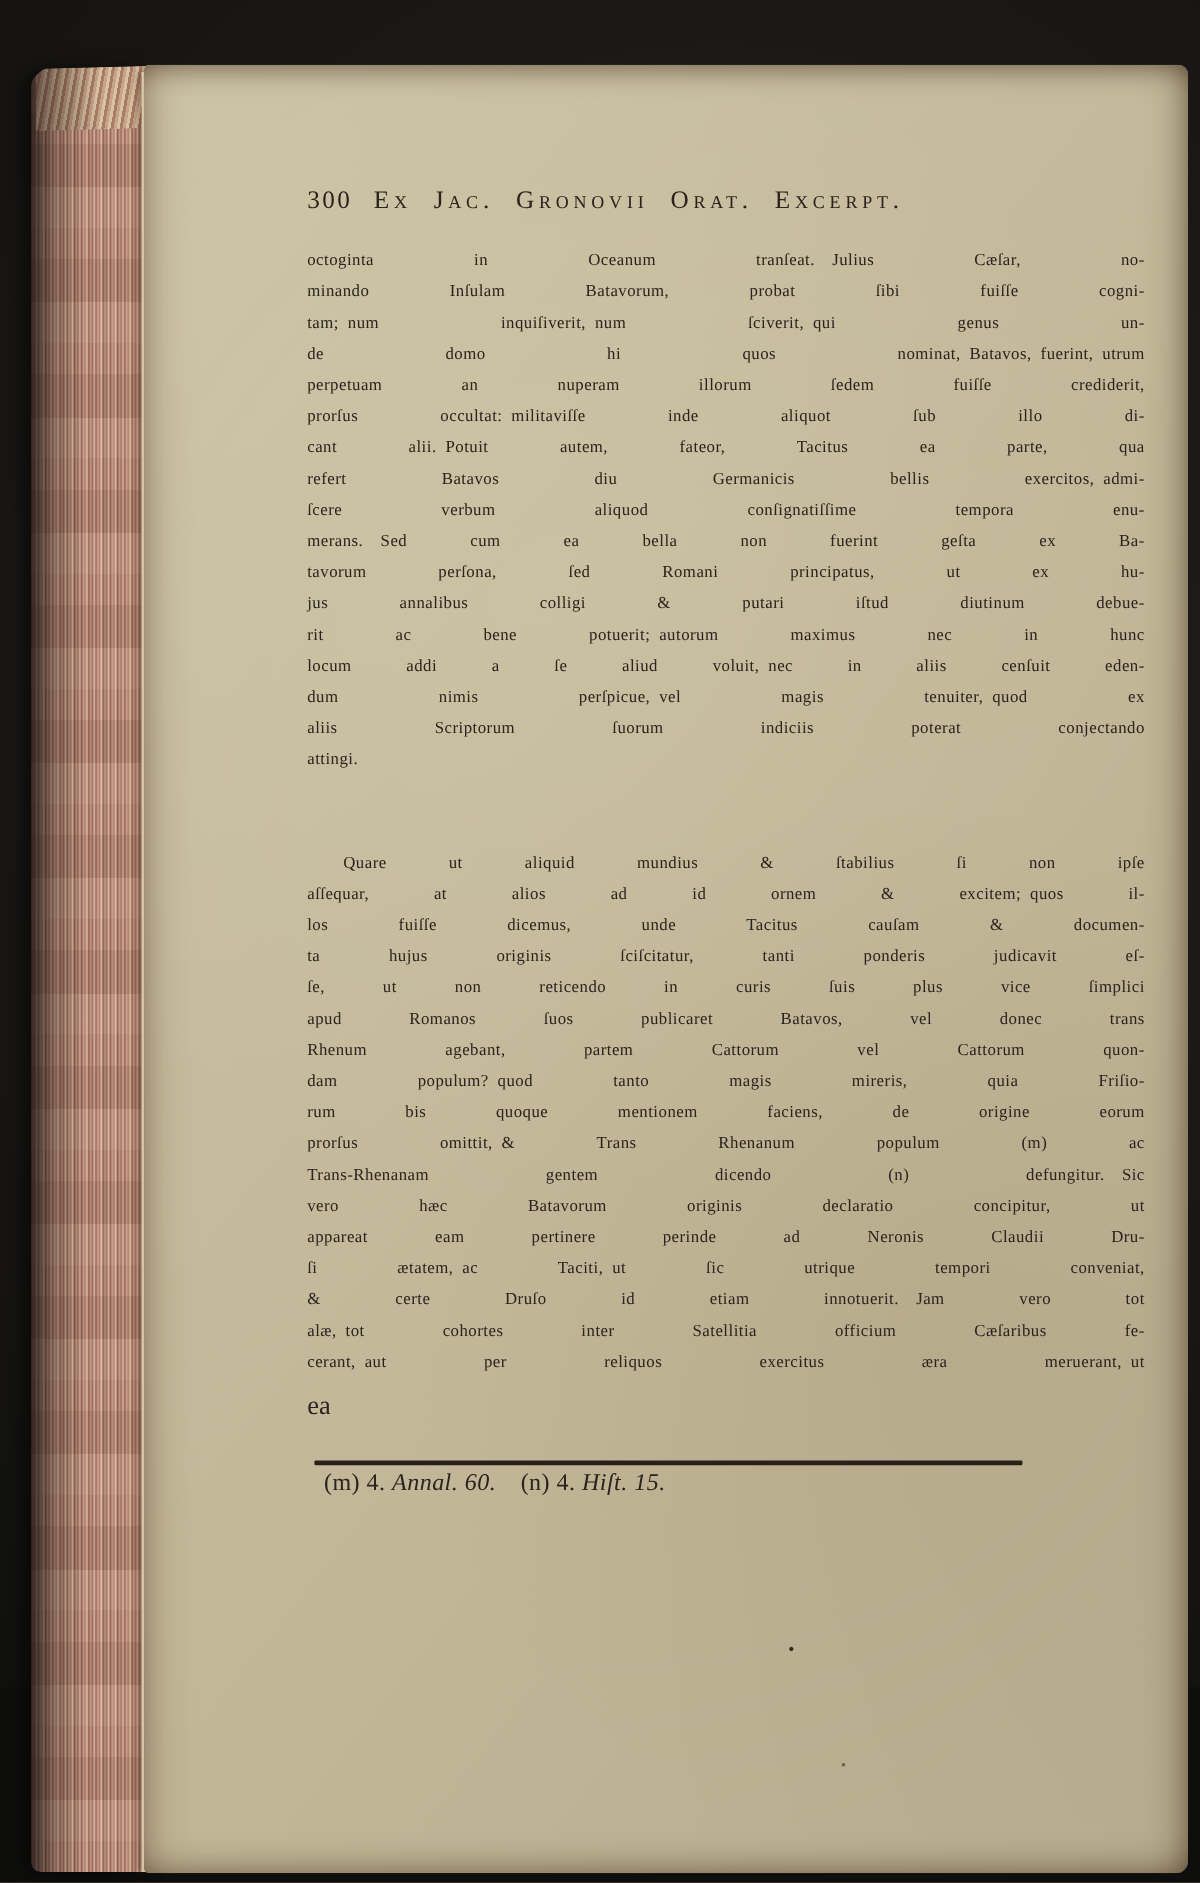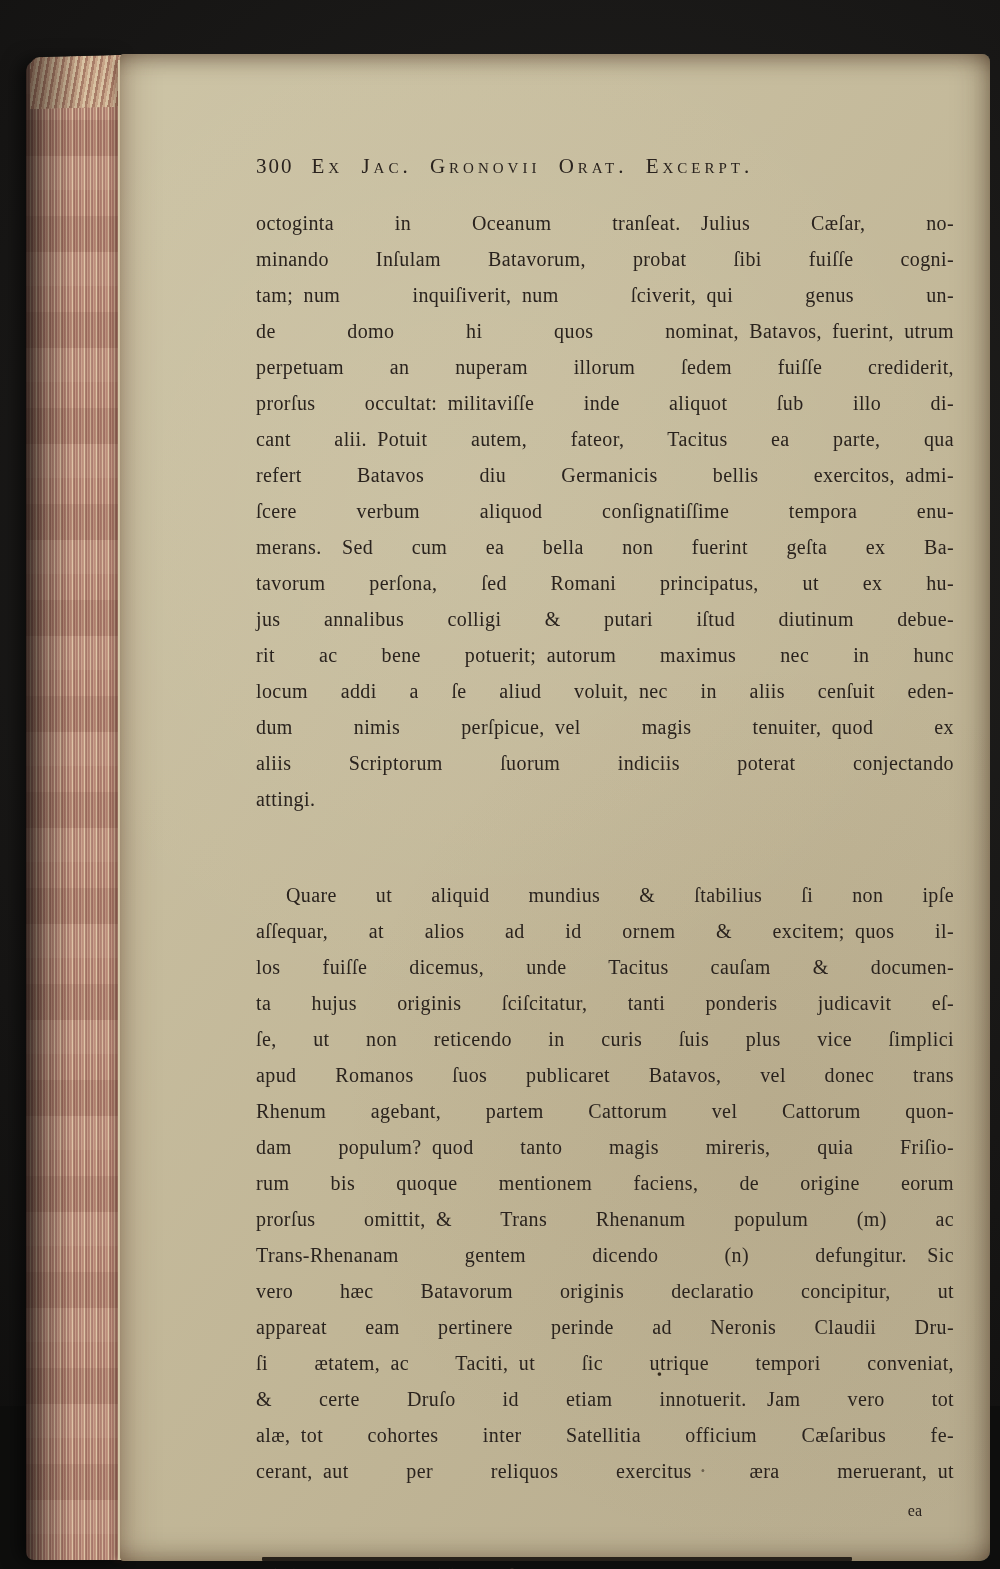--- a/index.html
+++ b/index.html
@@ -51,26 +51,26 @@
       inset 0 16px 26px -16px rgba(55,32,16,.6),
       inset -20px 0 34px -20px rgba(55,32,16,.55),
       inset 26px 0 38px -26px rgba(85,45,28,.4),
       inset 0 -18px 30px -20px rgba(55,32,16,.5);
   }
   .content{position:absolute;left:136px;top:100px;width:698px;color:#2a231e;}
   .header{display:flex;align-items:baseline;gap:18px;}
   .page-number{font-size:21px;letter-spacing:2px;}
   .running-title{font-size:21px;font-variant:small-caps;letter-spacing:4px;word-spacing:9px;}
   .para{
-    font-size:20px;line-height:36px;letter-spacing:.4px;word-spacing:2.5px;
+    font-size:14px;line-height:26px;letter-spacing:.4px;word-spacing:2.5px;
     text-align:justify;text-align-last:justify;white-space:pre-line;
   }
   .para1{margin-top:26px;}
   .para2{margin-top:60px;text-indent:30px;}
-  .catchword{font-size:16px;line-height:27.6px;text-align:right;padding-right:32px;margin-top:8px;}
+  .catchword{font-size:22px;line-height:27.6px;text-align:left;padding-right:32px;margin-top:8px;}
   .rule{width:590px;height:4px;background:#27211a;margin:32px 0 0 6px;border-radius:1px;}
   .footnote{margin-top:4px;margin-left:14px;font-size:20px;letter-spacing:.4px;}
   .footnote span{white-space:pre;}
   .italic{font-style:italic;}
 </style>
 </head>
 <body>
 
 <div class="scene">
   <div class="book">

